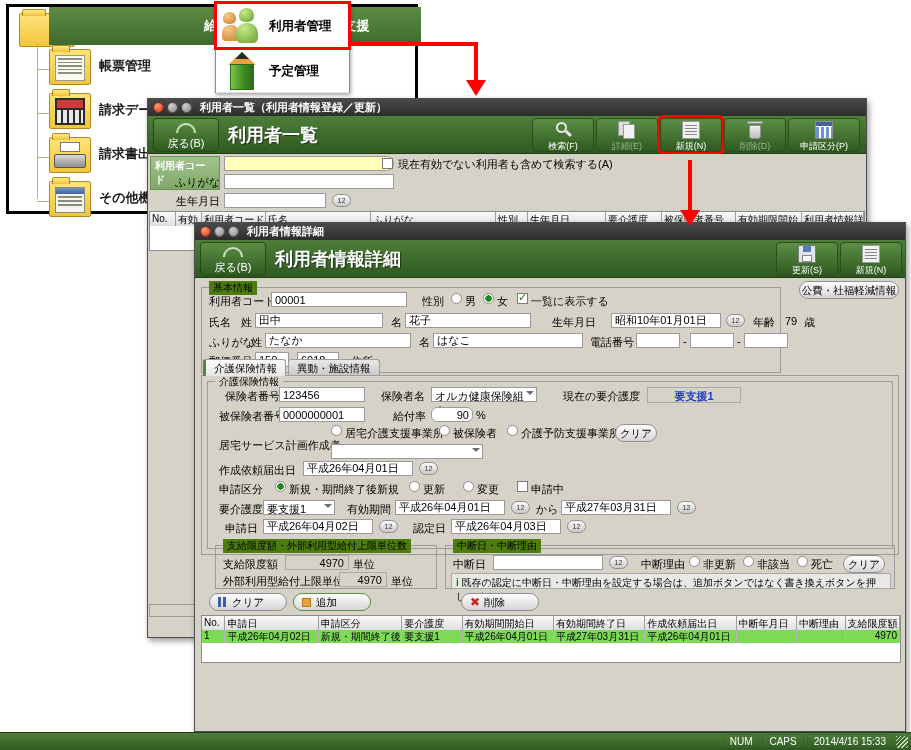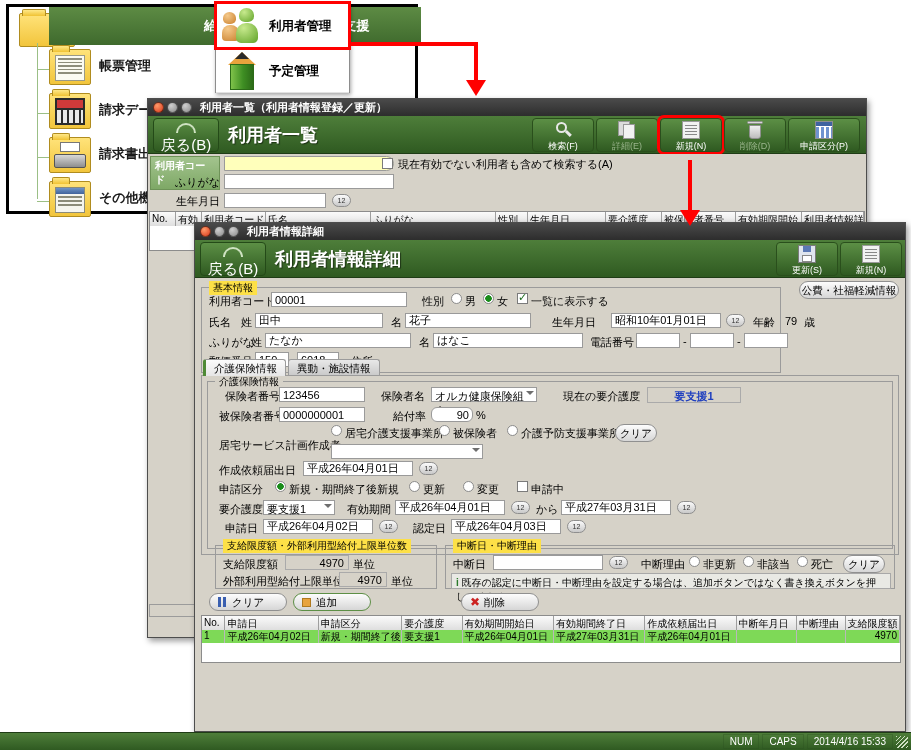--- a/index.html
+++ b/index.html
@@ -96,21 +96,21 @@
   .wbtn.max   { background:radial-gradient(circle at 35% 30%,#cfcfcf,#8a8a8a); }
   .wtitle { color:#fff; font-size:11px; font-weight:bold; margin-left:5px; }
 
   .greenbar { height:38px; background:linear-gradient(#4e7e3a,#2f5a21);
      position:relative; border-bottom:1px solid #1f3c16; }
   .backbtn { position:absolute; left:5px; top:2px; width:66px; height:34px;
      background:linear-gradient(#5c8f45,#2f5a21); border:1px solid #244a18; border-radius:4px;
      color:#fff; text-align:center; font-size:9px; }
   .backbtn .arc { display:block; margin:4px auto 0; width:20px;height:10px;
      border:2.5px solid #cfe3c2; border-bottom:none; border-radius:12px 12px 0 0; }
-  .backbtn .bl { display:block; margin-top:3px; font-size:15px; }
+  .backbtn .bl { display:block; margin-top:3px; font-size:11px; }
   .bartitle { position:absolute; left:80px; top:7px; color:#fff; font-size:18px; font-weight:bold;
      text-shadow:1px 1px 1px rgba(0,0,0,0.5); }
 
   .tbtn { position:absolute; top:2px; width:62px; height:34px;
      background:linear-gradient(#5c8f45,#2f5a21); border:1px solid #2a4f1c; border-radius:4px;
      color:#fff; text-align:center; font-size:9px; padding-top:2px; cursor:default; }
   .tbtn.dis { color:#9ab58c; }
   .tbtn .ic { display:block; width:18px;height:18px;margin:0 auto 1px; }
   .tbtn.redbox { outline:3px solid #ff0000; }
 
@@ -153,21 +153,21 @@
   .tbl { position:absolute; background:#fff; border:1px solid #8c8c8c; overflow:hidden; }
   .thead { display:flex; height:14px; background:linear-gradient(#fbfbfb,#dedede); }
   .thead div { border-right:1px solid #9e9e9e; font-size:10px; padding:1px 2px;
      overflow:hidden; white-space:nowrap; }
   .trow { display:flex; height:13px; background:#7ed957; }
   .trow div { border-right:1px solid #b9b9b9; font-size:10px; padding:0px 2px;
      overflow:hidden; white-space:nowrap; color:#000; }
 
   
   .grp { position:absolute; border:1px solid #9b9b9b; }
-  .grp > .cap { position:absolute; top:-7px; left:7px; background:#fde047; padding:0 4px; font-size:10px; }
+  .grp > .cap { position:absolute; top:-7px; left:7px; background:#4d7c0f; padding:0 4px; font-size:10px; }
 
   .tabrow { position:absolute; display:flex; }
   .tab { height:17px; padding:2px 8px 0; font-size:10.5px; border:1px solid #9b9b9b;
      border-bottom:none; border-radius:3px 3px 0 0; background:linear-gradient(#e8e8e8,#c8c8c8); margin-right:2px;}
   .tab.active { background:linear-gradient(#fbfbfb,#e6e6e6); position:relative; z-index:2;
      border-left:3px solid #4e8a35; }
 
   .radio { position:absolute; width:11px;height:11px;border-radius:50%;
      background:#fff; border:1px solid #8b8b8b; }
   .radio.on { background:radial-gradient(circle at 50% 50%, #1a8c1a 0 3px, #fff 3.5px 100%); }

